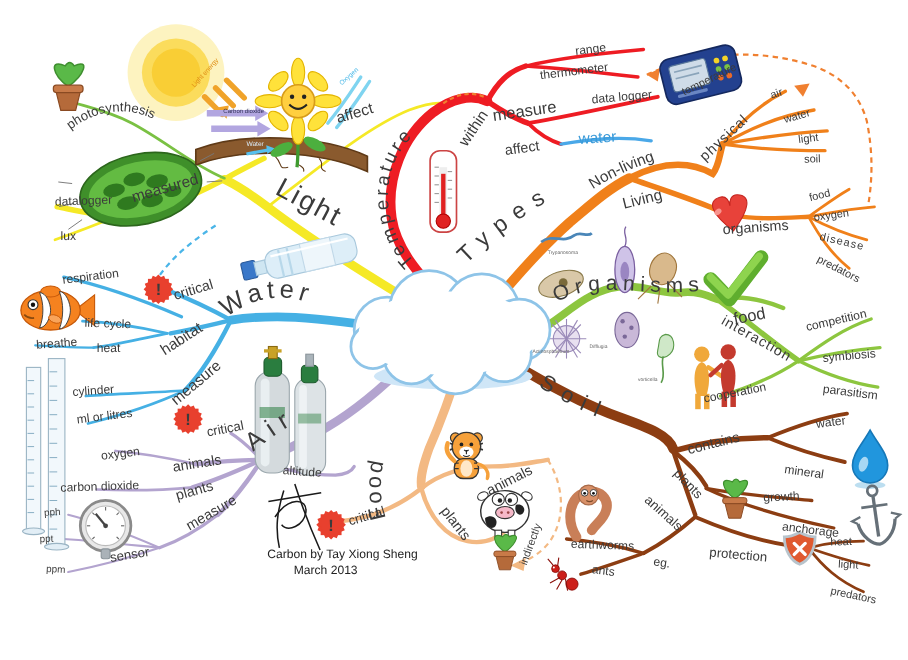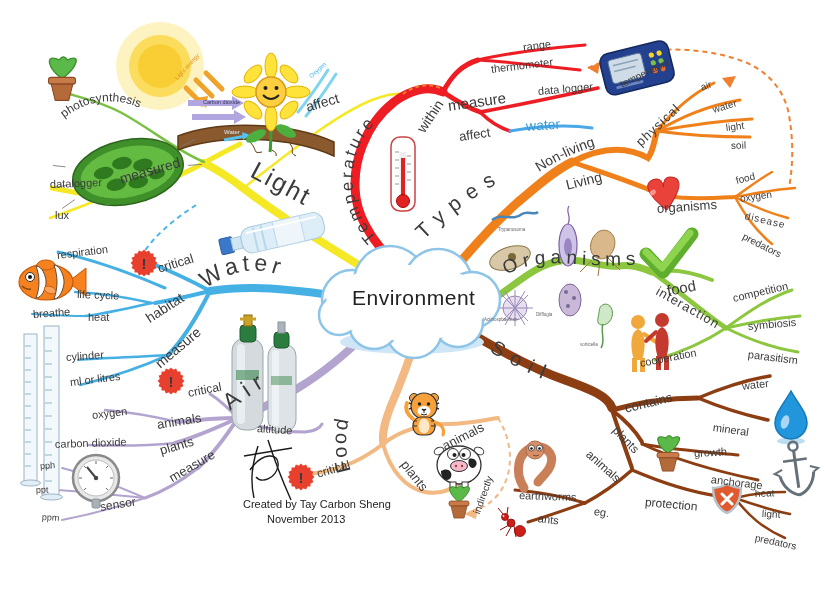--- a/index.html
+++ b/index.html
@@ -459,21 +459,20 @@
     <text font-size="13" letter-spacing="1"><textPath href="#tp-physical">physical</textPath></text>
     <text font-size="19" letter-spacing="5"><textPath href="#tp-orgs">Organisms</textPath></text>
     <text font-size="13" letter-spacing="1"><textPath href="#tp-inter">interaction</textPath></text>
     <text font-size="23" letter-spacing="4"><textPath href="#tp-waterbig">Water</textPath></text>
     <text font-size="23" letter-spacing="7"><textPath href="#tp-airbig">Air</textPath></text>
     <text font-size="20" letter-spacing="2"><textPath href="#tp-foodbig">Food</textPath></text>
     <text font-size="20" letter-spacing="9"><textPath href="#tp-soilbig">Soil</textPath></text>
   </g>
 </svg>
 
-<div class="lbl" style="left:352px;top:287px;font-size:21px;letter-spacing:0.5px;color:#222;">Environment</div>
 
 <div class="lbl" style="left:120px;top:172px;font-size:14px;transform:rotate(-16deg);">measured</div>
 <div class="lbl" style="left:50px;top:179px;font-size:11px;transform:rotate(-2deg);">datalogger</div>
 <div class="lbl" style="left:55px;top:210px;font-size:11px;">lux</div>
 <div class="lbl" style="left:306px;top:100px;font-size:14px;transform:rotate(-16deg);">affect</div>
 <div class="lbl" style="left:176px;top:76px;font-size:6px;color:#e09018;transform:rotate(-48deg);">Light energy</div>
 <div class="lbl" style="left:203px;top:100px;font-size:5.5px;color:#33335a;">Carbon dioxide</div>
 <div class="lbl" style="left:224px;top:129px;font-size:6px;color:#dceefc;">Water</div>
 <div class="lbl" style="left:310px;top:74px;font-size:6px;color:#49b8e8;transform:rotate(-42deg);">Oxygen</div>
 
@@ -542,15 +541,15 @@
 <div class="lbl" style="left:711px;top:474px;font-size:11px;transform:rotate(7deg);">anchorage</div>
 <div class="lbl" style="left:592px;top:448px;font-size:12px;transform-origin:0 0;transform:rotate(42deg);">animals</div>
 <div class="lbl" style="left:645px;top:496px;font-size:12px;transform:rotate(5deg);">protection</div>
 <div class="lbl" style="left:755px;top:489px;font-size:10px;transform:rotate(-2deg);">heat</div>
 <div class="lbl" style="left:762px;top:509px;font-size:10px;transform:rotate(3deg);">light</div>
 <div class="lbl" style="left:755px;top:533px;font-size:10px;transform:rotate(12deg);">predators</div>
 <div class="lbl" style="left:594px;top:506px;font-size:11px;transform:rotate(8deg);">eg.</div>
 <div class="lbl" style="left:519px;top:490px;font-size:11px;transform:rotate(2deg);">earthworms</div>
 <div class="lbl" style="left:538px;top:513px;font-size:11px;transform:rotate(7deg);">ants</div>
 
-<div class="credit" style="left:243px;top:498px;">Created by Tay Carbon Sheng</div>
-<div class="credit" style="left:267px;top:513px;">November 2013</div>
+<div class="credit" style="left:243px;top:498px;">Carbon by Tay Xiong Sheng</div>
+<div class="credit" style="left:267px;top:513px;">March 2013</div>
 </div>
 
 </body></html>

